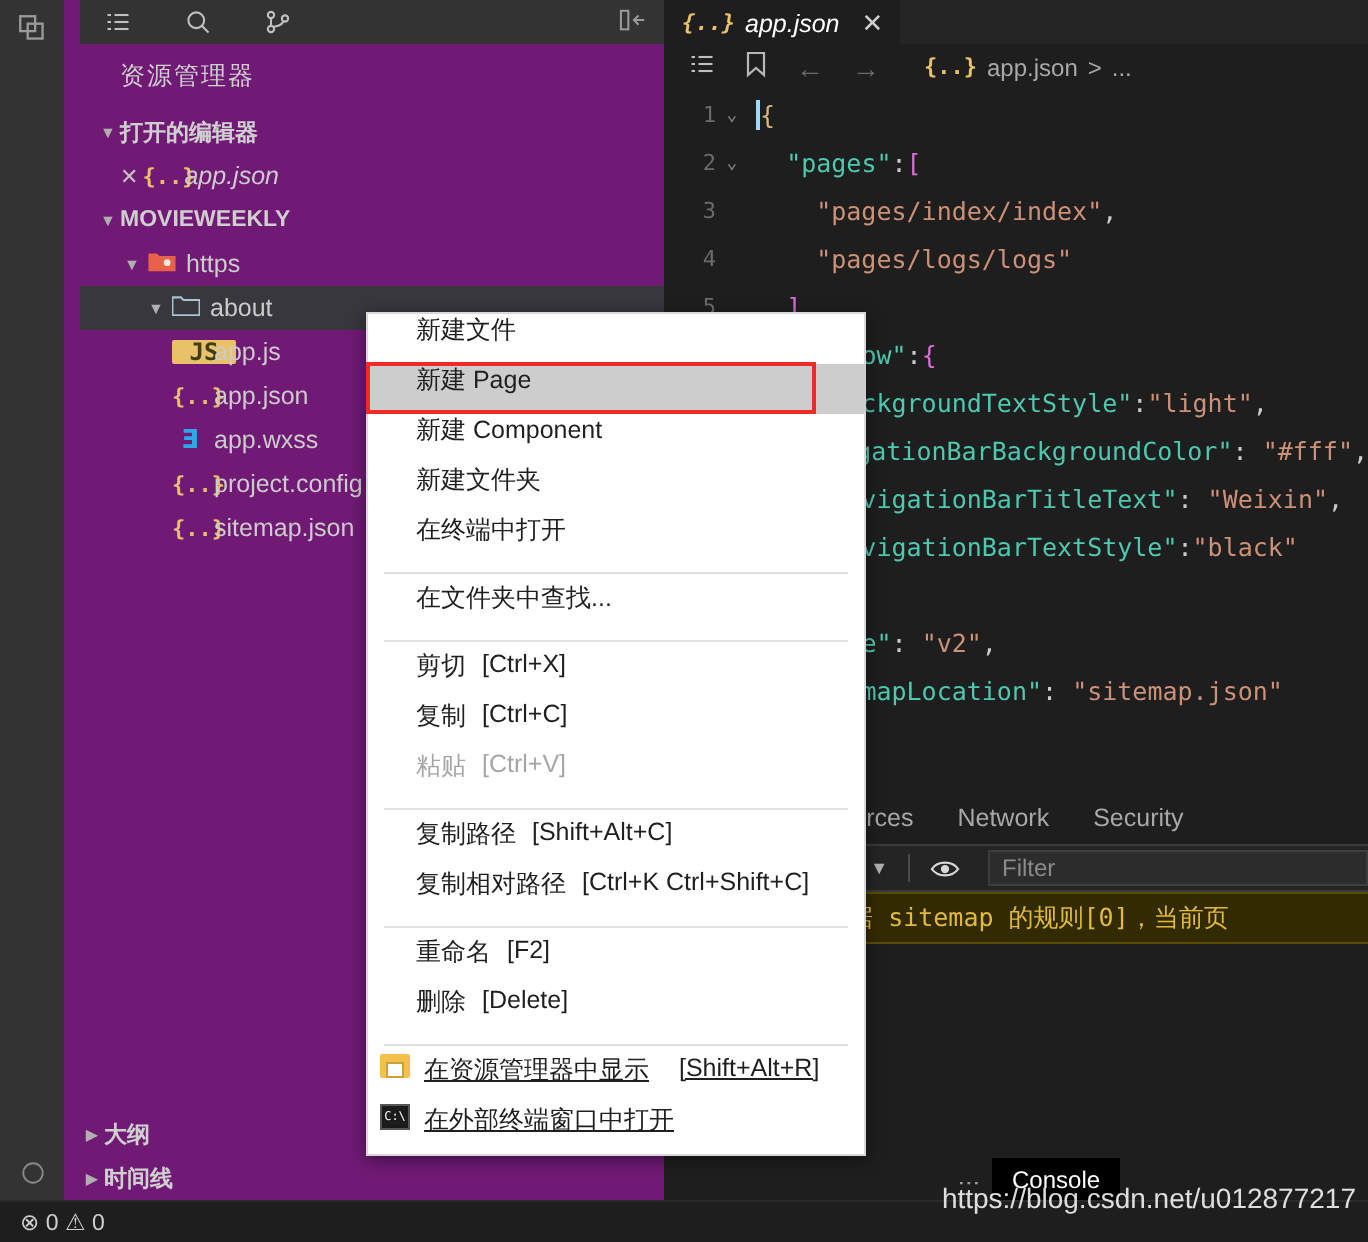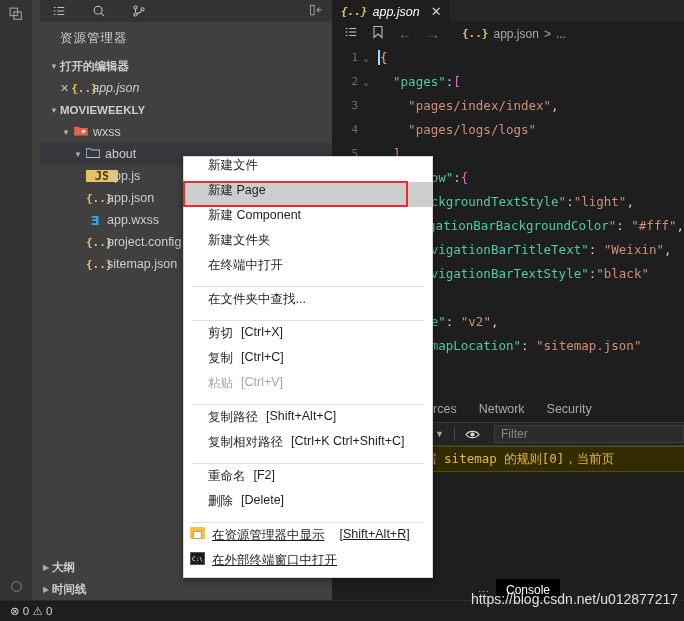--- a/index.html
+++ b/index.html
@@ -21,21 +21,21 @@
   .ab-icon {
     width:32px; height:28px; display:flex; align-items:center; justify-content:center;
     color:#9a9a9a;
   }
   .ab-bottom { width:100%; display:flex; flex-direction:column; align-items:center; padding-bottom:2px; }
   .ab-dots { color:#9a9a9a; font-size:13px; letter-spacing:1.5px; padding-bottom:4px; }
 
   
   .sidebar {
     position:absolute; left:32px; top:0; width:300px; height:600px;
-    background:#404040;
+    background:#701a75;
     padding-left:8px;
   }
   .sb-toolbar {
     height:22px; background:#333333; display:flex; align-items:center;
     padding-left:12px; gap:26px; position:relative;
   }
   .sb-ticon { color:#b4b4b4; display:flex; align-items:center; }
   .sb-collapse { position:absolute; right:8px; top:4px; color:#9a9a9a; }
   .sb-title {
     height:33px; display:flex; align-items:center; padding-left:20px;
@@ -257,21 +257,21 @@
     </div>
 
     <div class="row indent20">
       <span class="tw">▼</span>
       <span class="ficon folder-red">
         <svg width="14" height="11" viewBox="0 0 16 13">
             <path d="M0 2 L5 2 L6.5 3.6 L16 3.6 L16 12.5 L0 12.5 Z" fill="#e8624a"></path>
             <circle cx="11" cy="7.5" r="2" fill="#fff" opacity=".85"></circle>
           </svg>
       </span>
-      <span class="fname">wxss</span>
+      <span class="fname">https</span>
     </div>
 
     <div class="row indent32 hl">
       <span class="tw">▼</span>
       <span class="ficon folder-gray">
         <svg width="14" height="11" viewBox="0 0 16 13">
             <path d="M0 2 L5 2 L6.5 3.6 L16 3.6 L16 12.5 L0 12.5 Z" fill="none" stroke="#a7c3d6" stroke-width="1.2"></path>
           </svg>
       </span>
       <span class="fname">about</span>

